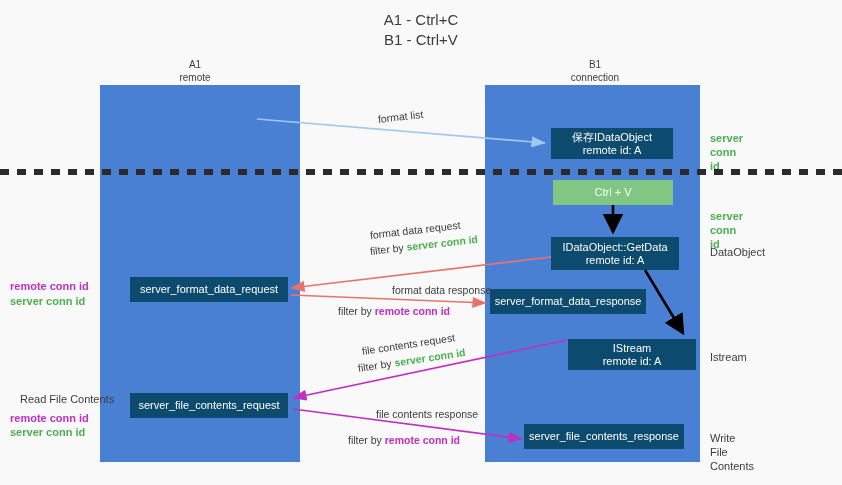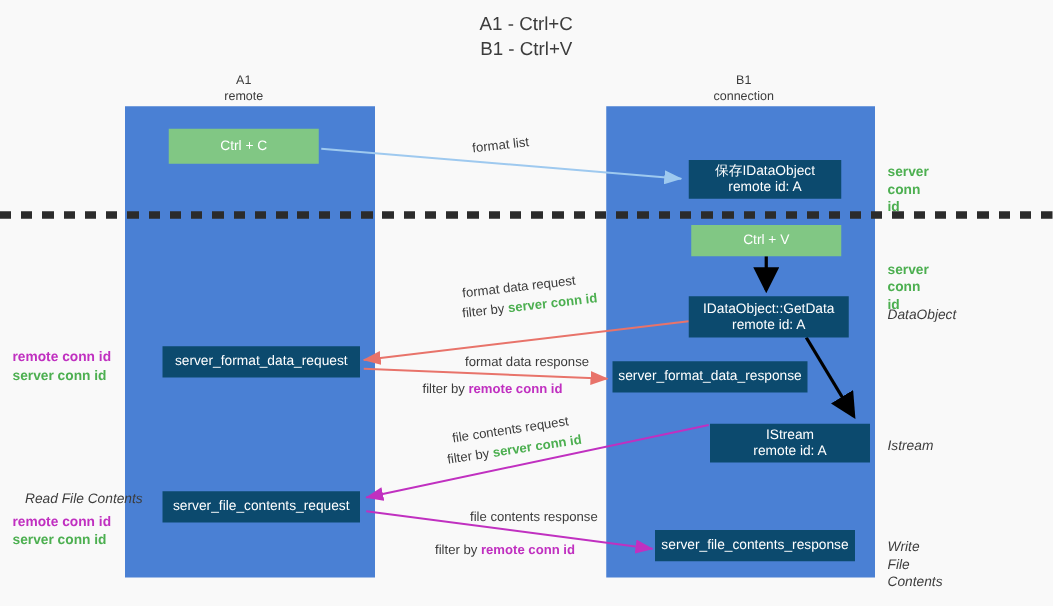--- a/index.html
+++ b/index.html
@@ -41,21 +41,21 @@
   }
   .box.green{background:#81c784;}
   .box.orange{background:#0c4a6e;}
 
   
   .note{
     position:absolute;font-size:11px;line-height:14px;
   }
   .note.green-t{color:#4caf50;font-weight:bold;}
   .note.purple-t{color:#c030c0;font-weight:bold;}
-  .note.plain{color:#3c3c3c;font-style:italic;}
+  .note.plain{color:#3c3c3c;}
 
   
   .elabel{
     position:absolute;font-size:10.5px;line-height:13px;color:#3c3c3c;
     white-space:nowrap;
   }
   .elabel .g{color:#4caf50;font-weight:bold;}
   .elabel .p{color:#c030c0;font-weight:bold;}
   .rot-up{transform:rotate(-6.5deg);transform-origin:left center;}
   .rot-up2{transform:rotate(-8.5deg);transform-origin:left center;}
@@ -108,23 +108,20 @@
 
     <line x1="551" y1="257" x2="291" y2="288" stroke="#e8736a" stroke-width="1.6" marker-end="url(#ah-red)"></line>
 
     <line x1="291" y1="295" x2="486" y2="303" stroke="#e8736a" stroke-width="1.6" marker-end="url(#ah-red)"></line>
 
     <line x1="567" y1="340" x2="293" y2="398" stroke="#c030c0" stroke-width="1.6" marker-end="url(#ah-mag)"></line>
 
     <line x1="293" y1="409" x2="522" y2="439" stroke="#c030c0" stroke-width="1.6" marker-end="url(#ah-mag)"></line>
   </svg>
 
-  <div class="box green" style="left:135px;top:103px;width:120px;height:28px;">
-    <div>Ctrl + C</div>
-  </div>
 
   <div class="box orange" style="left:551px;top:128px;width:122px;height:31px;">
     <div>保存IDataObject</div>
     <div>remote id: A</div>
   </div>
 
   <div class="box green" style="left:553px;top:180px;width:120px;height:25px;">
     <div>Ctrl + V</div>
   </div>
 
@@ -154,21 +151,21 @@
     <div>server_file_contents_response</div>
   </div>
 
   <div class="elabel rot-up" style="left:378px;top:113px;">format list</div>
 
   <div class="elabel rot-up" style="left:370px;top:229px;">format data request</div>
   <div class="elabel rot-up" style="left:370px;top:245px;">
     <span>filter by </span><span class="g">server conn id</span>
   </div>
 
-  <div class="elabel" style="left:360px;top:284px;padding-left:12px;">format data response</div>
+  <div class="elabel" style="left:380px;top:284px;padding-left:12px;">format data response</div>
   <div class="elabel" style="left:338px;top:305px;">
     <span>filter by </span><span class="p">remote conn id</span>
   </div>
 
   <div class="elabel rot-up2" style="left:362px;top:345px;">file contents request</div>
   <div class="elabel rot-up2" style="left:358px;top:362px;">
     <span>filter by </span><span class="g">server conn id</span>
   </div>
 
   <div class="elabel" style="left:376px;top:408px;">file contents response</div>

